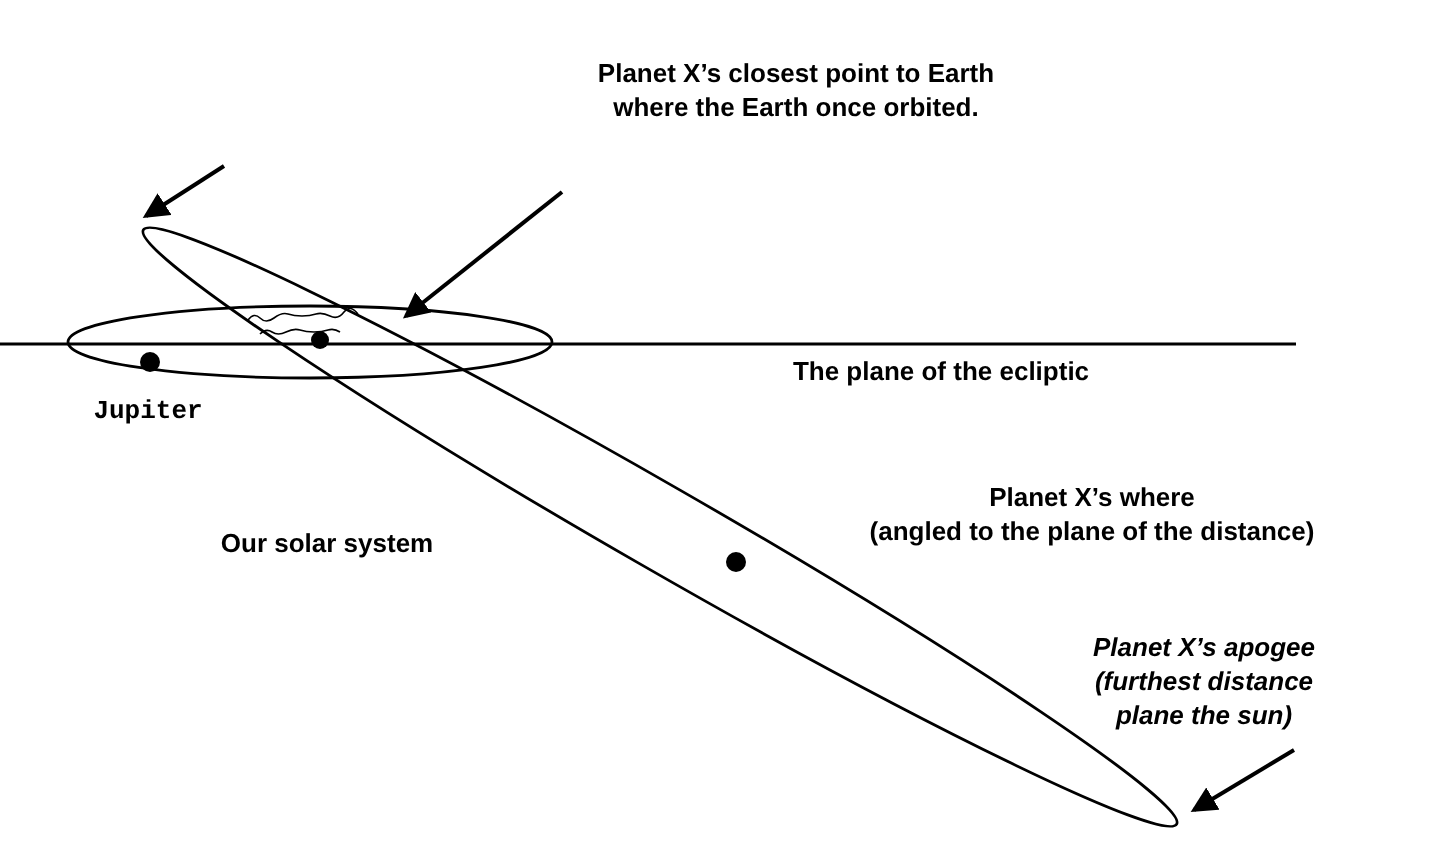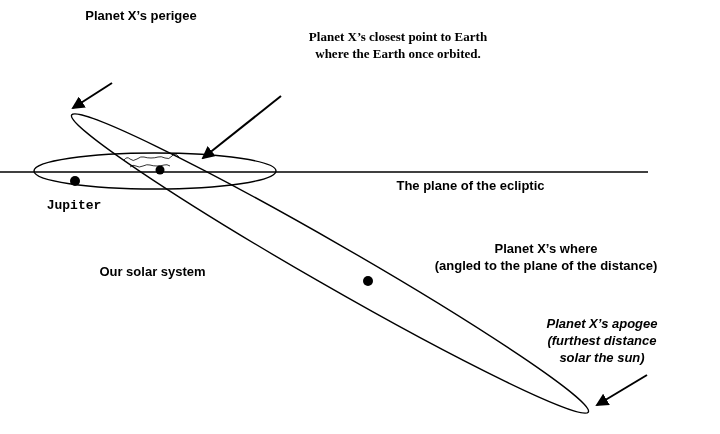--- a/index.html
+++ b/index.html
@@ -58,44 +58,43 @@
     <circle cx="75" cy="181" r="5" fill="#000000"></circle>
     <circle cx="160" cy="170" r="4.5" fill="#000000"></circle>
     <circle cx="368" cy="281" r="5" fill="#000000"></circle>
 
     <line x1="112" y1="83" x2="73" y2="108" stroke="#000000" stroke-width="2" marker-end="url(#ah)"></line>
     <line x1="281" y1="96" x2="203" y2="158" stroke="#000000" stroke-width="2" marker-end="url(#ah)"></line>
     <line x1="647" y1="375" x2="597" y2="405" stroke="#000000" stroke-width="2" marker-end="url(#ah)"></line>
   </svg>
 
   <div class="label" style="left:10px; top:7px; width:262px;">
-    <div>Planet X’s perigee</div>
   </div>
 
-  <div class="label" style="left:272px; top:28px; width:252px;font-family:Liberation Serif, serif;">
+  <div class="label" style="left:272px; top:28px; width:252px;">
     <div>Planet X’s closest point to Earth</div>
     <div>where the Earth once orbited.</div>
   </div>
 
   <div class="label" style="left:383px; top:177px; width:175px;">
     <div>The plane of the ecliptic</div>
   </div>
 
   <div class="label" style="left:39px; top:197px; width:70px;font-family:Liberation Mono, monospace;">
     <div>Jupiter</div>
   </div>
 
-  <div class="label" style="left:50px; top:263px; width:205px;">
+  <div class="label" style="left:61px; top:263px; width:205px;">
     <div>Our solar system</div>
   </div>
 
   <div class="label" style="left:416px; top:240px; width:260px;">
     <div>Planet X’s where</div>
     <div>(angled to the plane of the distance)</div>
   </div>
 
   <div class="label" style="left:524px; top:315px; width:156px;font-style:italic;">
     <div>Planet X’s apogee</div>
     <div>(furthest distance</div>
-    <div>solar the sun)</div>
+    <div>plane the sun)</div>
   </div>
 
 </div>
 
 </body></html>

